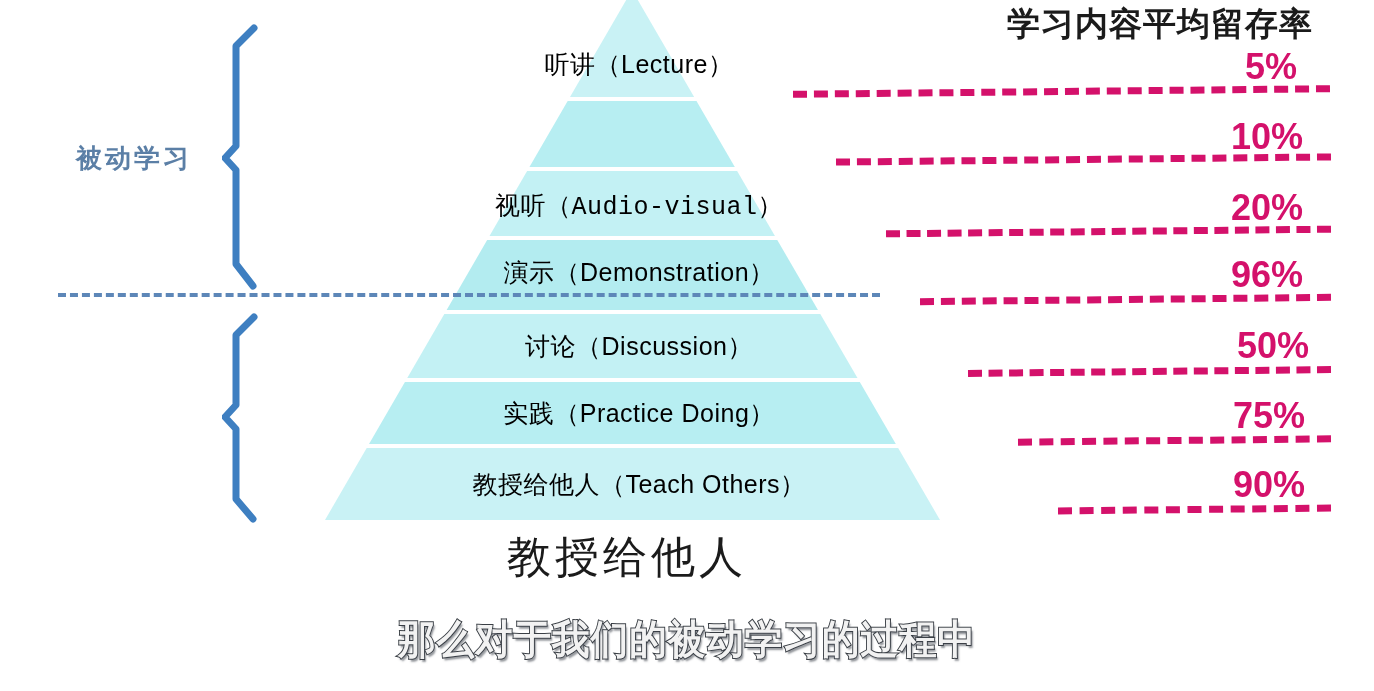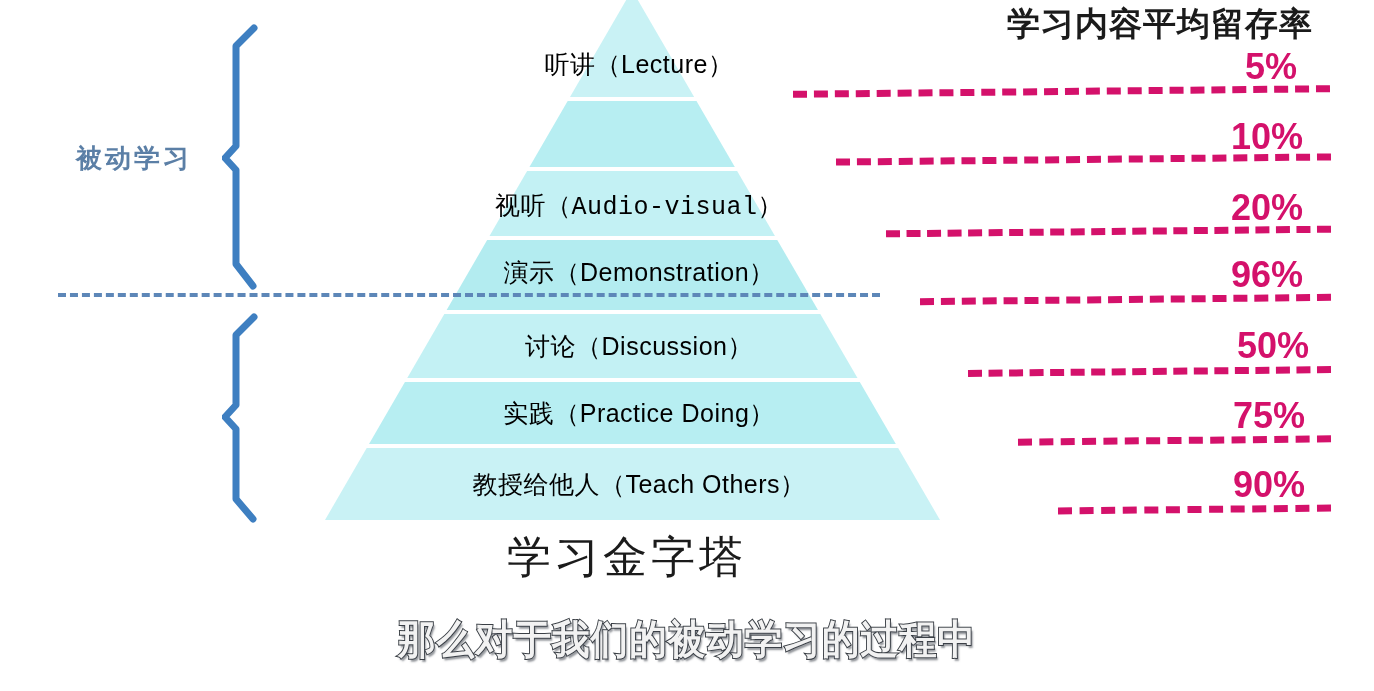--- a/index.html
+++ b/index.html
@@ -202,18 +202,18 @@
     <div class="pct-dash" style="left:1018px; top:437px; width:313px;"></div>
     <div class="pct-text" style="left:1233px; top:395px;">75%</div>
   </div>
 
   <div class="pct-row">
     <div class="pct-dash" style="left:1058px; top:506px; width:273px;"></div>
     <div class="pct-text" style="left:1233px; top:464px;">90%</div>
   </div>
 
   <div class="chart-title">
-    <span class="inner">学习金字塔</span>
+    <span class="inner">教授给他人</span>
   </div>
 
   <div class="caption">那么对于我们的被动学习的过程中</div>
 
 </div>
 
 </body></html>

